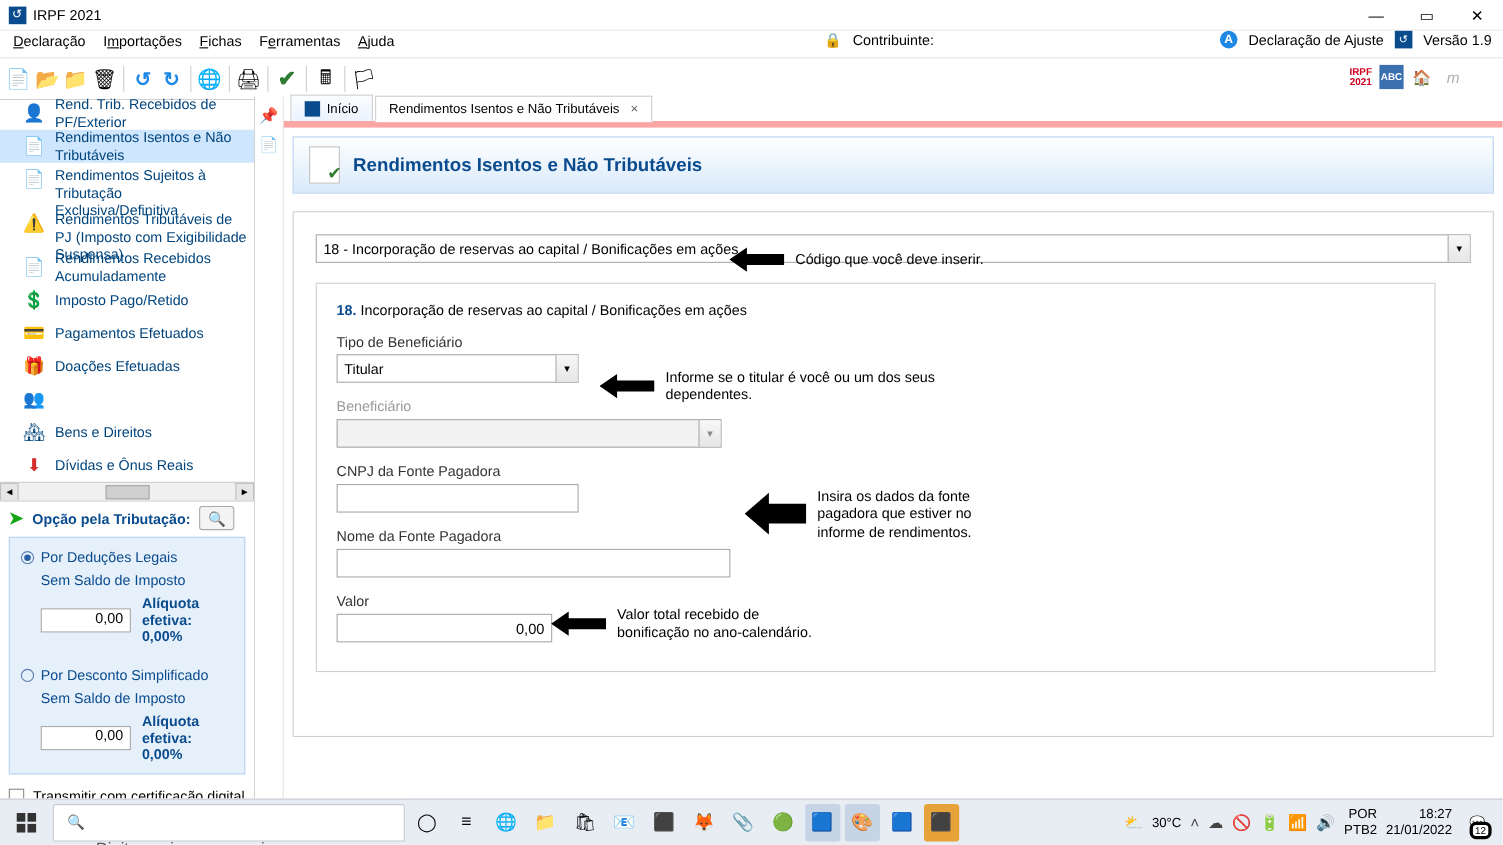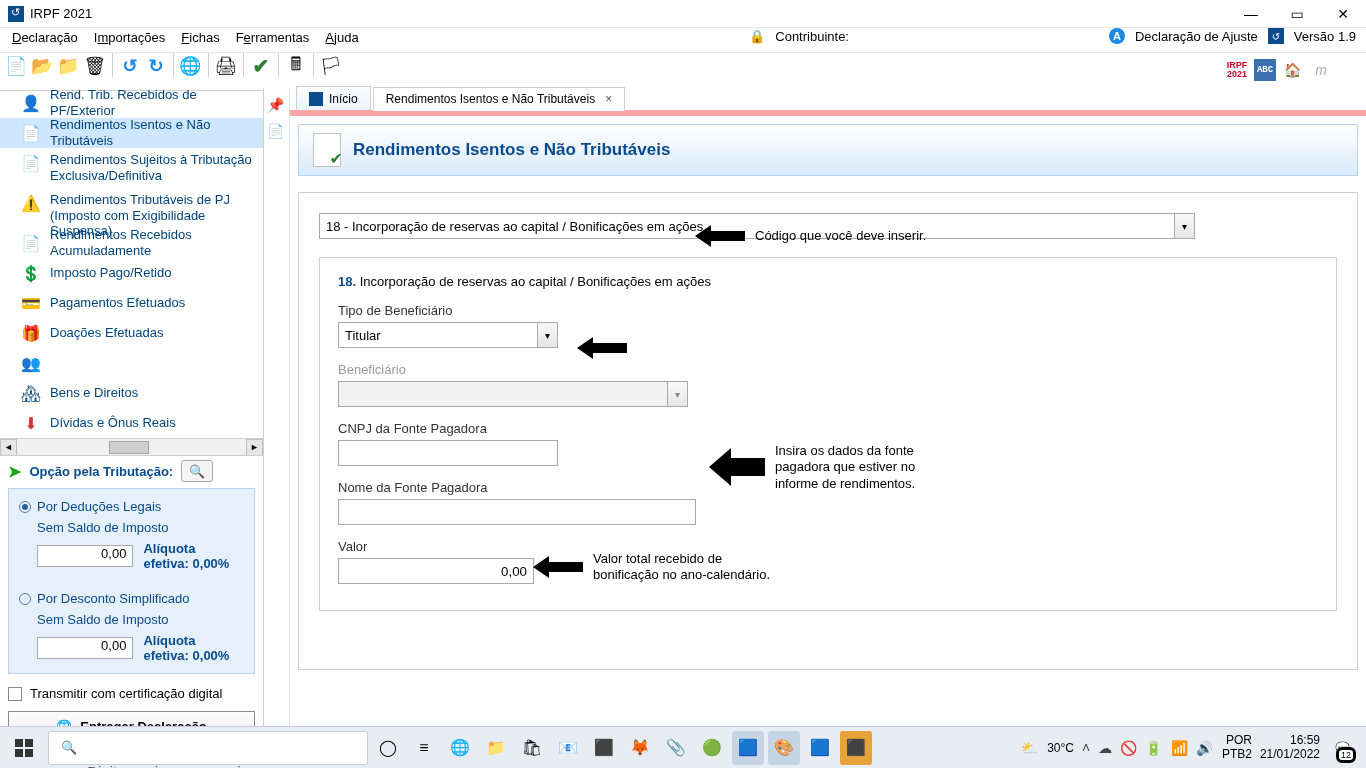--- a/index.html
+++ b/index.html
@@ -10,21 +10,21 @@
   .titlebar .app-title { flex:0 0 auto; }
   .titlebar .spacer { flex:1; }
   .winbtn { width:46px; height:28px; display:flex; align-items:center; justify-content:center; font-size:14px; }
   .menubar { height:24px; background:#fff; display:flex; align-items:flex-start; padding-left:4px; gap:0; }
   .menubar .mi { padding:2px 8px; }
   .menubar .mi u { text-decoration:underline; }
   .menubar .right { margin-left:auto; display:flex; align-items:center; gap:10px; padding-right:10px; }
   .lock { color:#8a8a8a; }
   .blue-circle { width:16px;height:16px;border-radius:50%;background:#1e88e5;display:inline-flex;align-items:center;justify-content:center;color:#fff;font-size:11px;font-weight:bold; }
   .ver-icon { width:16px;height:16px;background:#0a4b8e;display:inline-flex;align-items:center;justify-content:center;color:#fff;font-size:10px; }
-  .toolbar { height:39px; background:#fff; border-top:1px solid #e5e5e5; border-bottom:1px solid #cfcfcf; display:flex; padding:0 4px; gap:0; }
+  .toolbar { height:39px; background:#fff; border-top:1px solid #e5e5e5; border-bottom:1px solid #cfcfcf; display:flex; align-items:center; padding:0 4px; gap:0; }
   .toolbar .sep { width:1px; height:24px; background:#d0d0d0; margin:0 4px; }
   .tbtn { width:26px;height:26px;display:flex;align-items:center;justify-content:center;border-radius:3px; }
   .ic { font-size:18px; }
   .ic-new::before{content:"📄";}
   .ic-open::before{content:"📂";}
   .ic-folder::before{content:"📁";}
   .ic-trash::before{content:"🗑";}
   .ic-ref::before{content:"↺";color:#1e88e5;font-weight:bold;}
   .ic-ref2::before{content:"↻";color:#1e88e5;font-weight:bold;}
   .ic-globe::before{content:"🌐";}
@@ -70,21 +70,21 @@
   .tab .tab-ic { width:14px;height:14px;background:#0a4b8e; }
   .tab .x { margin-left:4px; color:#555; font-size:12px; }
   .page-header { margin:8px 8px 8px 8px; height:52px; border:1px solid #b8d2ef; background:linear-gradient(#ffffff,#d8e9fb); display:flex; align-items:center; padding:0 14px; gap:12px; }
   .page-header .doc-ic { width:28px;height:34px;border:1px solid #c3c3c3;background:#fff;position:relative; }
   .page-header .doc-ic::after { content:"✔"; color:#2e7d32; position:absolute; bottom:-2px; right:-3px; font-size:16px; }
   .page-title { color:#0a4b8e; font-weight:bold; font-size:17px; }
   .form-area { border:1px solid #cfcfcf; margin:8px 8px 8px 8px; padding:20px; position:relative; height:478px; }
   .lbl { color:#333; margin-bottom:4px; }
   .combo { height:26px; border:1px solid #a9a9a9; background:#fff; display:flex; align-items:center; padding:0 6px; position:relative; }
   .combo .dd { position:absolute; right:0; top:0; width:20px; height:100%; border-left:1px solid #a9a9a9; background:linear-gradient(#f7f7f7,#e6e6e6); display:flex; align-items:center; justify-content:center; font-size:10px; }
-  .combo.full { width:876px; }
+  .combo.full { width:1050px; }
   .inner-box { margin-top:18px; border:1px solid #cfcfcf; padding:16px 18px 26px 18px; width:1018px; }
   .inner-title .num { color:#0a4b8e; font-weight:bold; }
   .field { margin-top:14px; }
   .combo.sm { width:220px; }
   .combo.disabled { background:#f2f2f2; color:#8a8a8a; }
   .combo.md { width:350px; }
   .txt-input { height:26px; border:1px solid #a9a9a9; background:#fff; padding:0 6px; }
   .txt-input.cnpj { width:220px; }
   .txt-input.nome { width:358px; }
   .txt-input.valor { width:196px; text-align:right; }
@@ -175,21 +175,21 @@
   <div class="sep"></div>
   <div class="tbtn">
       <span class="ic ic-calc"></span>
     </div>
   <div class="sep"></div>
   <div class="tbtn">
       <span class="ic ic-flag"></span>
     </div>
   <div class="right-strip">
     <div class="mini irpf-badge">IRPF<br>2021</div>
-    <div class="mini" style="background:#3a6fb0;color:#fff;font-size:9px;font-weight:bold;font-family:Liberation Mono, monospace;">ABC</div>
+    <div class="mini" style="background:#3a6fb0;color:#fff;font-size:9px;font-weight:bold;">ABC</div>
     <div class="mini">🏠</div>
     <div class="mini" style="color:#b0b0b0;font-style:italic;">m</div>
   </div>
 </div>
 
 <div class="body">
 
   <div class="sidebar">
     <div class="navlist">
       <div class="nav-item">
@@ -347,20 +347,21 @@
               </svg>
           </span>
           <span class="at">Código que você deve inserir.</span>
         </div>
         <div class="annot" style="top:142px; left:278px;">
           <span class="arrow-left">
             <svg viewBox="0 0 50 26">
                 <path d="M0 13 L16 2 L16 8 L50 8 L50 18 L16 18 L16 24 Z" fill="#000"></path>
               </svg>
           </span>
+          <span class="at">Informe se o titular é você ou um dos seus dependentes.</span>
         </div>
         <div class="annot" style="top:250px; left:410px;">
           <span class="arrow-left" style="width:56px;height:46px;">
             <svg viewBox="0 0 56 46">
                 <path d="M0 23 L22 4 L22 14 L56 14 L56 32 L22 32 L22 42 Z" fill="#000"></path>
               </svg>
           </span>
           <span class="at" style="max-width:170px;">Insira os dados da fonte pagadora que estiver no informe de rendimentos.</span>
         </div>
         <div class="annot" style="top:358px; left:234px;">
@@ -420,20 +421,20 @@
     <span class="ic-sm">☁</span>
     <span class="ic-sm">🚫</span>
     <span class="ic-sm">🔋</span>
     <span class="ic-sm">📶</span>
     <span class="ic-sm">🔊</span>
     <div class="col">
       <span>POR</span>
       <span>PTB2</span>
     </div>
     <div class="col">
-      <span>16:59</span>
+      <span>18:27</span>
       <span>21/01/2022</span>
     </div>
     <div class="notif">
       💬<span class="badge">12</span>
     </div>
   </div>
 </div>
 
 </body></html>

